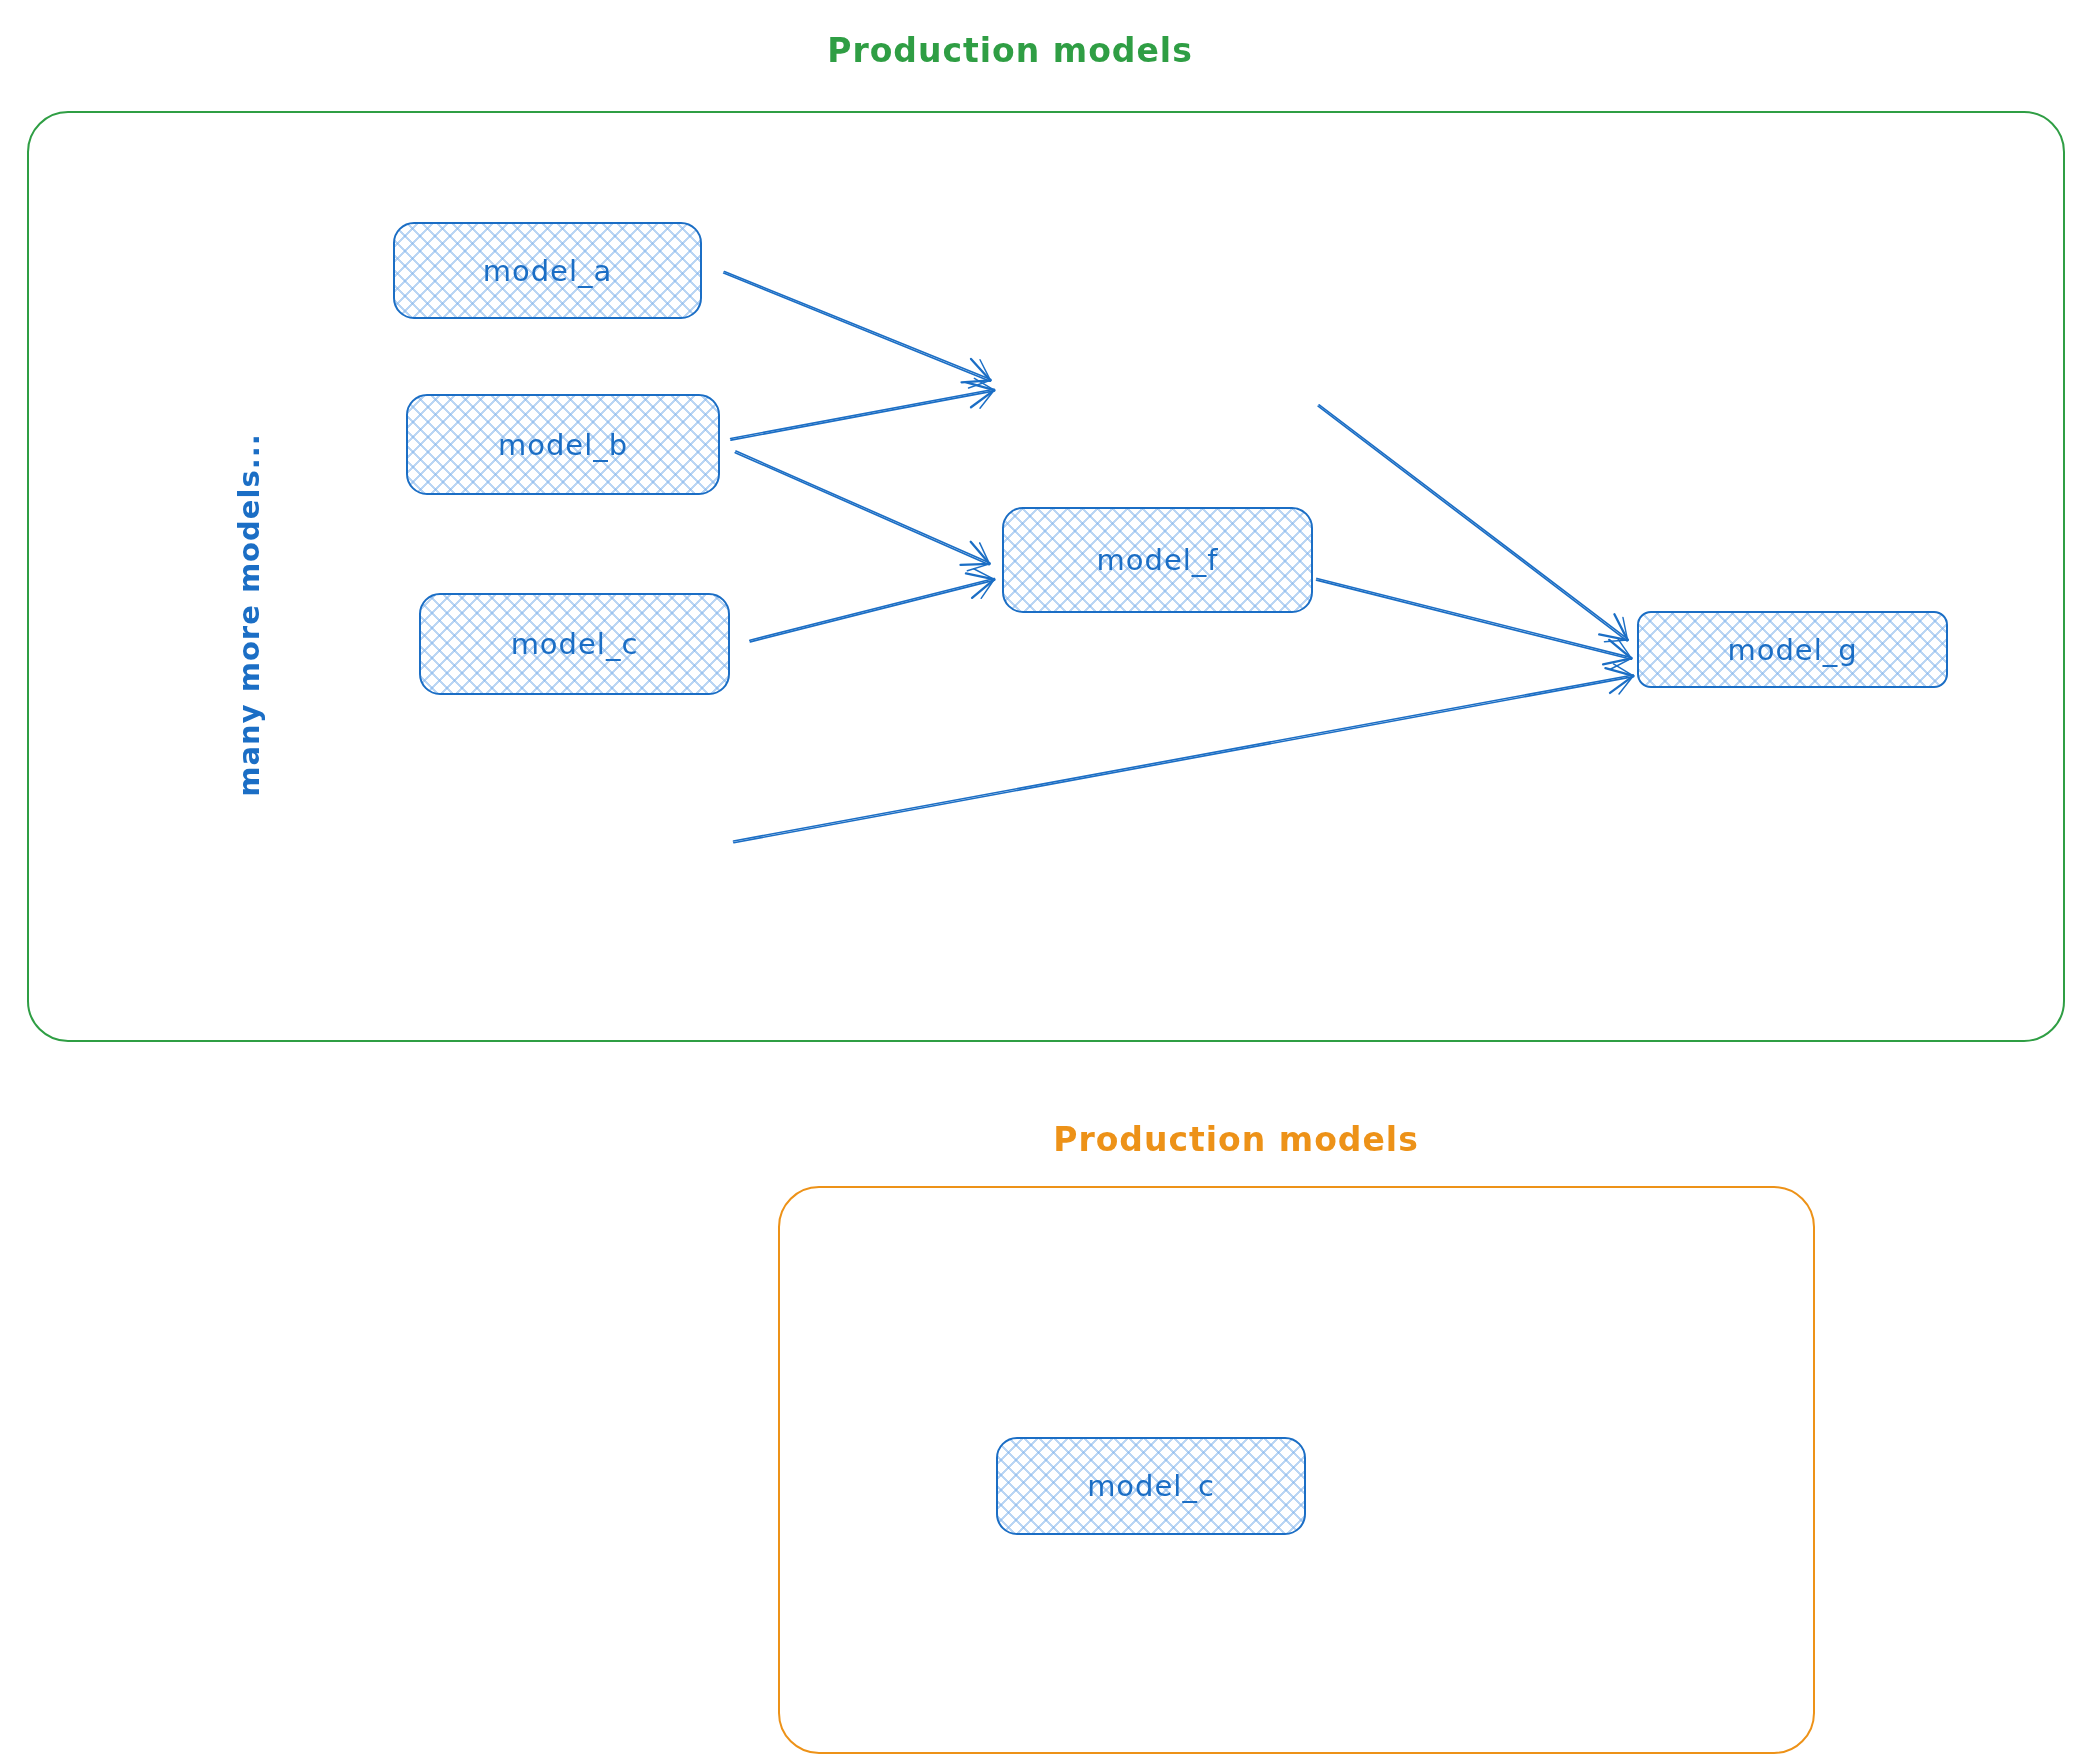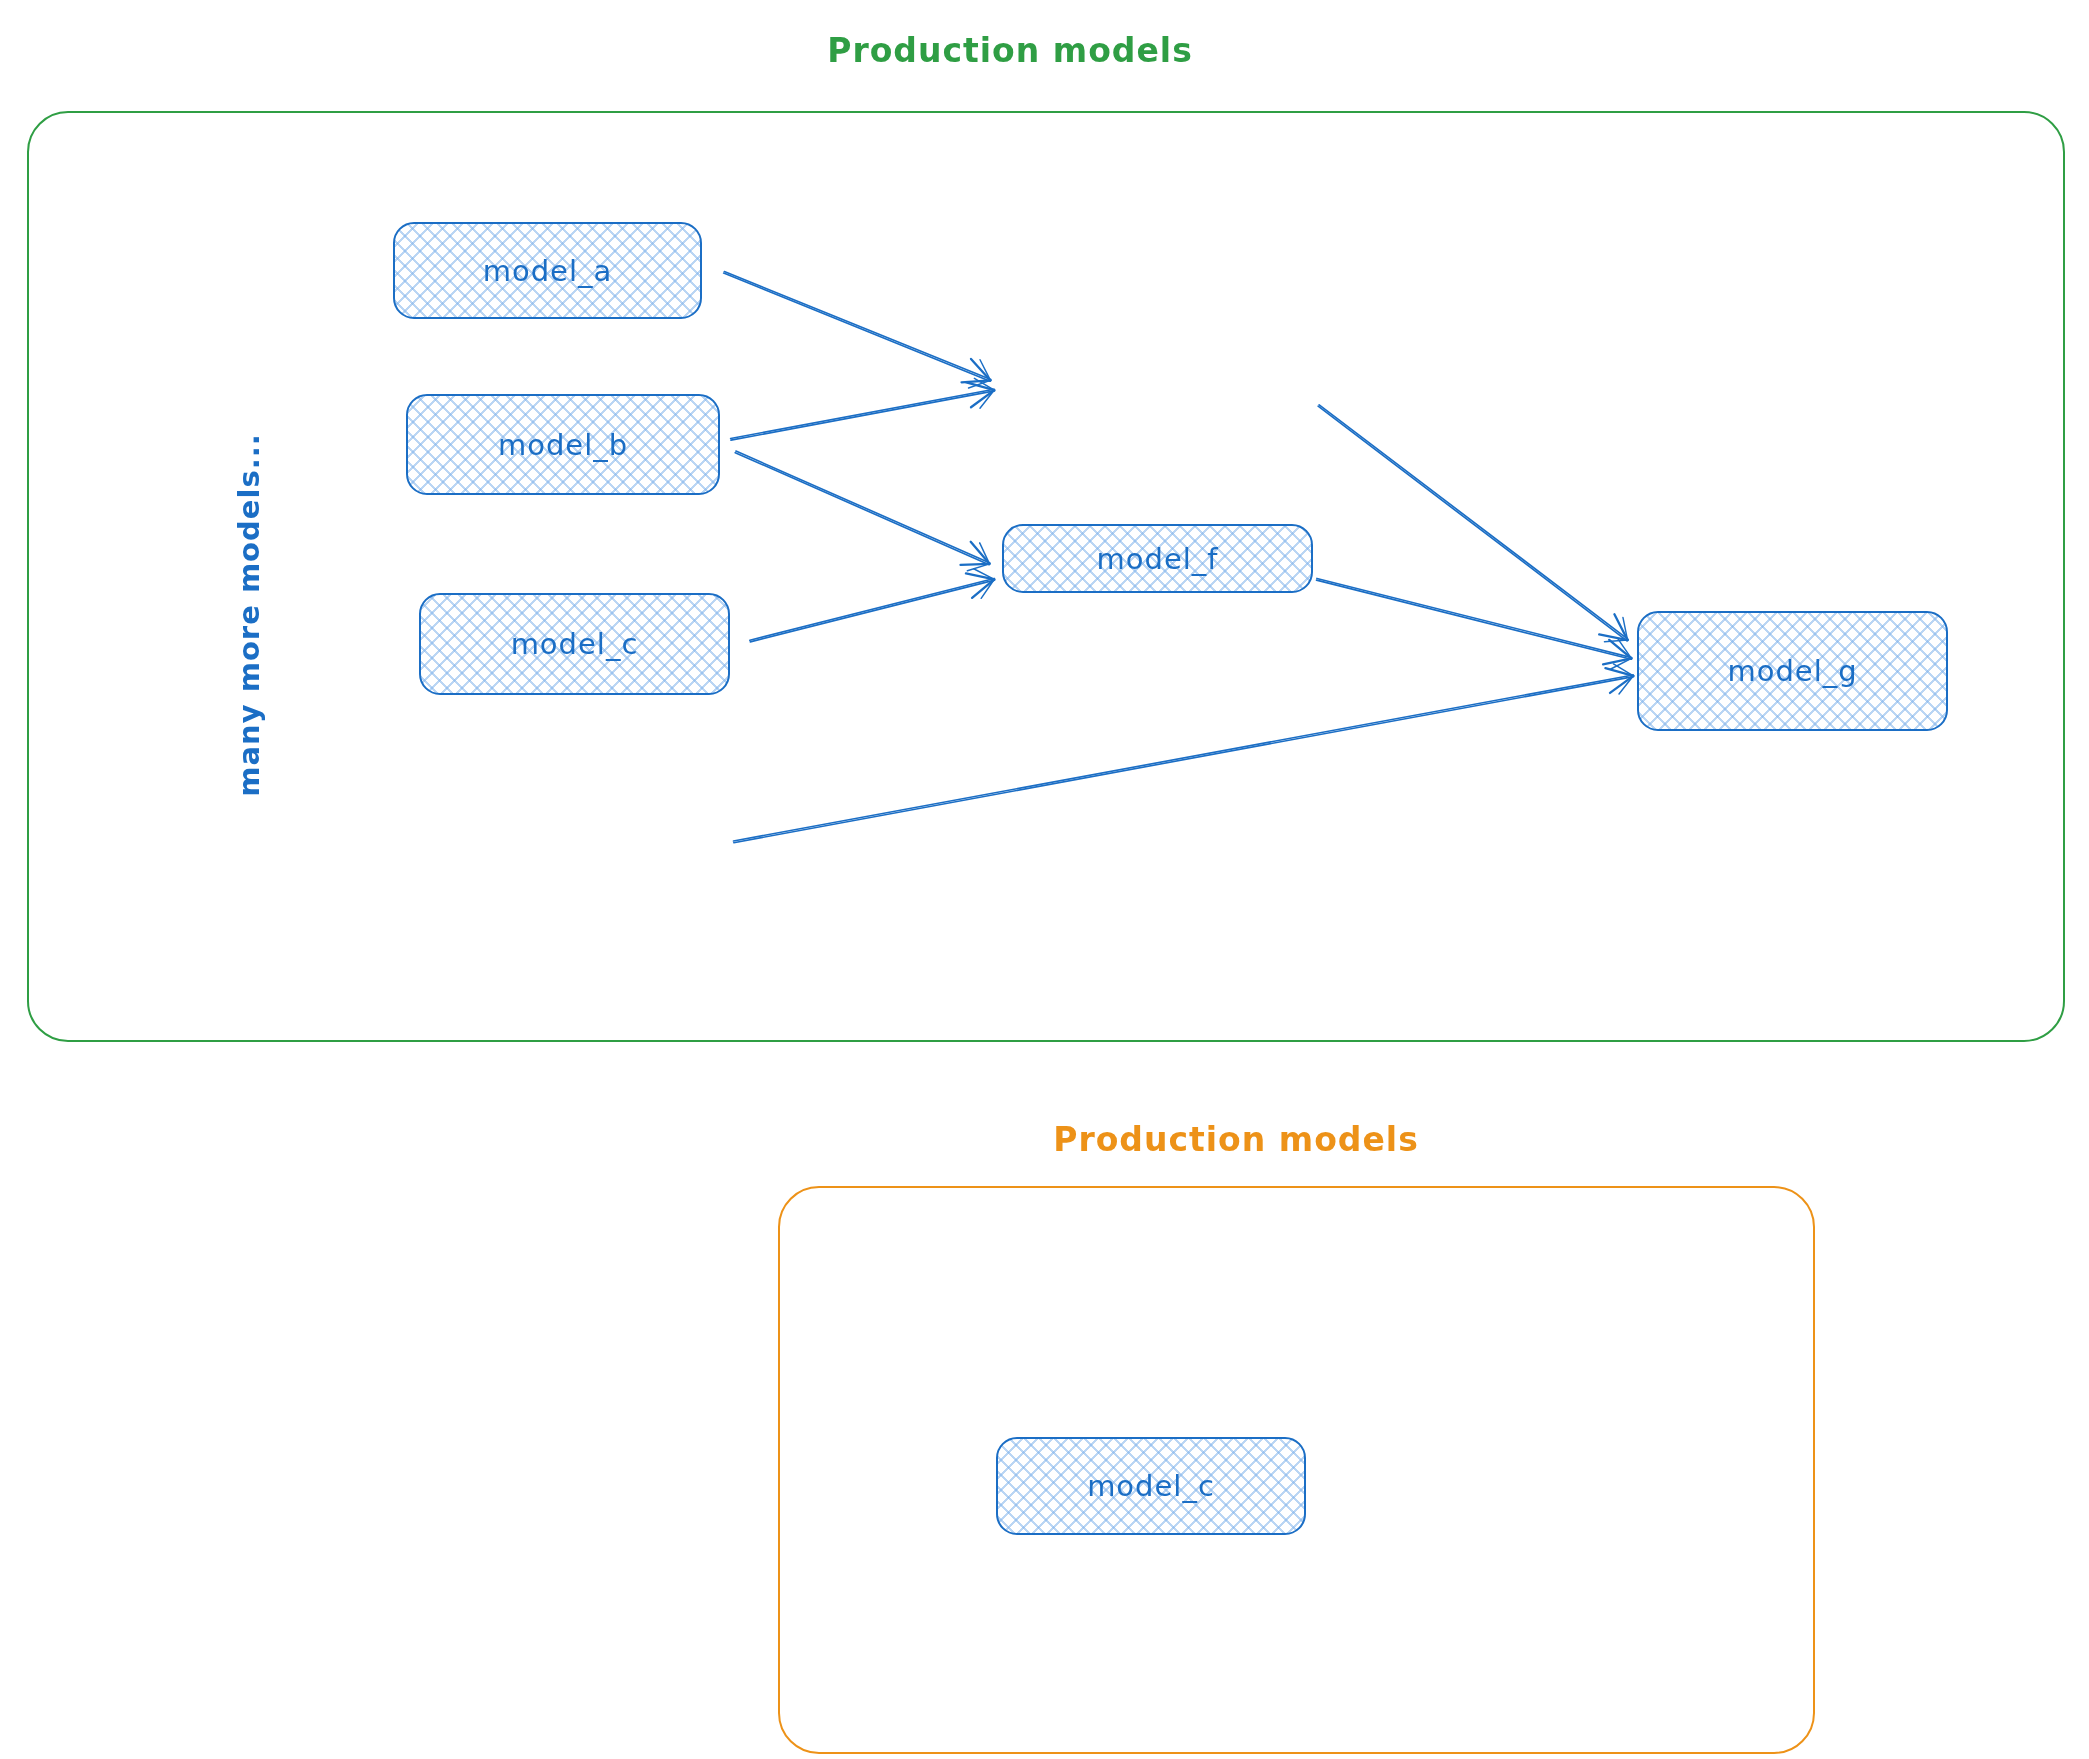--- a/index.html
+++ b/index.html
@@ -110,23 +110,23 @@
     </svg>
 
   <div class="node" style="left:393px;top:222px;width:309px;height:97px;">model_a</div>
 
   <div class="node" style="left:406px;top:394px;width:314px;height:101px;">model_b</div>
 
   <div class="node" style="left:419px;top:593px;width:311px;height:102px;">model_c</div>
 
 
 
-  <div class="node" style="left:1002px;top:524px;width:311px;height:69px;">model_f</div>
+  <div class="node" style="left:1002px;top:507px;width:311px;height:106px;">model_f</div>
 
-  <div class="node" style="left:1637px;top:611px;width:311px;height:120px;">model_g</div>
+  <div class="node" style="left:1637px;top:611px;width:311px;height:77px;border-radius:14px;">model_g</div>
 
   <div class="section-title" style="left:1236px;top:1120px;color:var(--orange);">Production models</div>
 
   <div class="container-box development" style="left:778px;top:1186px;width:1033px;height:564px;"></div>
 
   <div class="node" style="left:996px;top:1437px;width:310px;height:98px;">model_c</div>
 
 </div>
 
 

